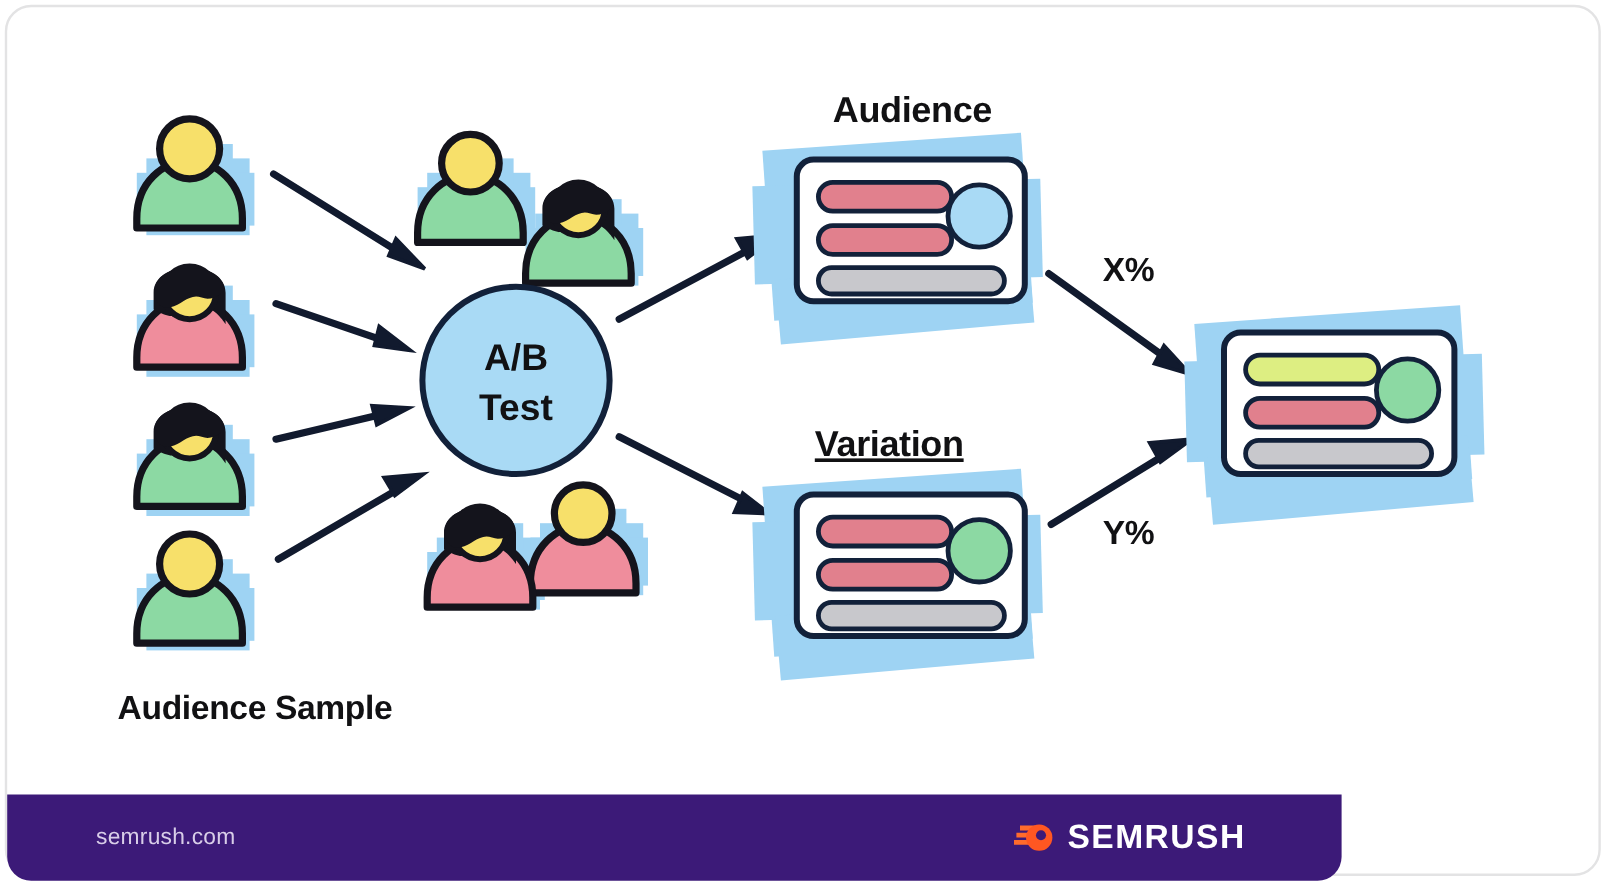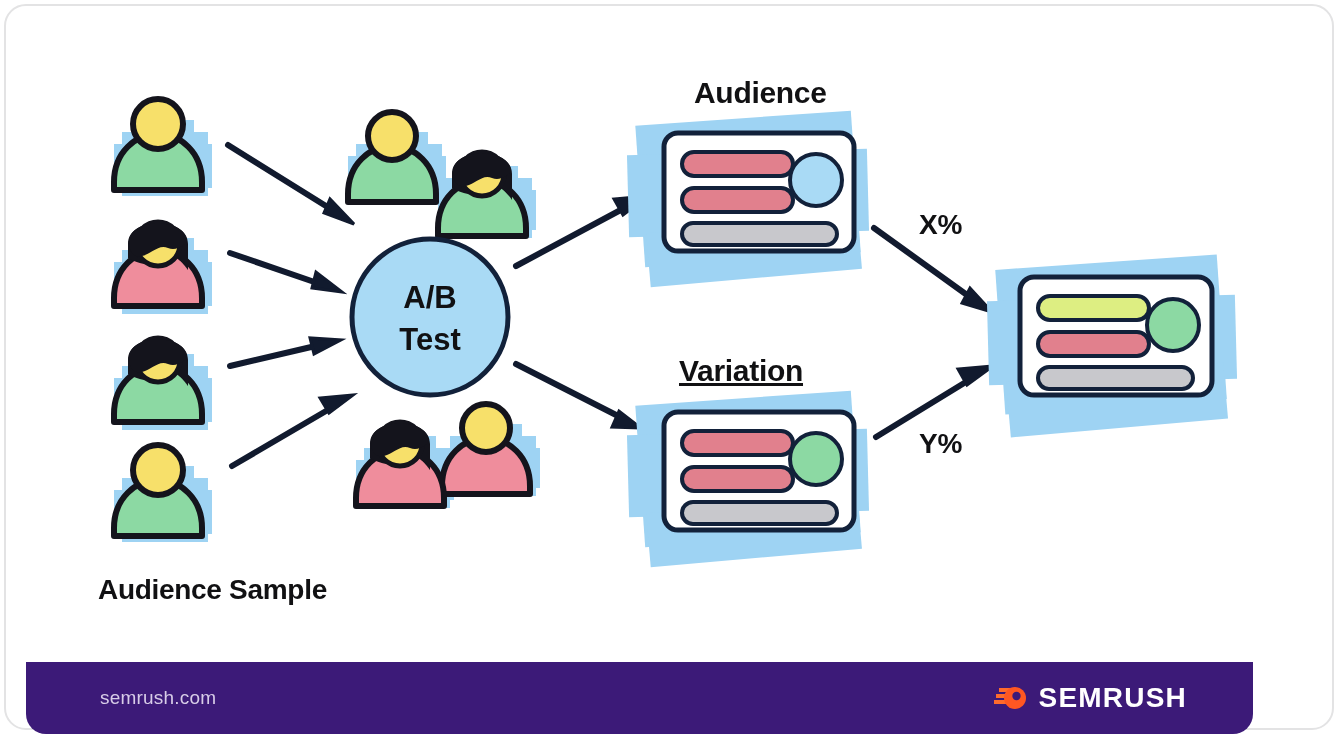--- a/index.html
+++ b/index.html
@@ -48,31 +48,30 @@
   #lbl-control   { left: 694px; top: 76px;  font-size: 30px; }
   #lbl-variation { left: 679px; top: 354px; font-size: 30px; text-decoration: underline; }
   #lbl-xpct      { left: 919px; top: 209px; font-size: 28px; }
   #lbl-ypct      { left: 919px; top: 428px; font-size: 28px; }
   #lbl-audience  { left: 98px;  top: 574px; font-size: 28px; }
 
   #footer {
     position: absolute;
     left: 6px;
     top: 662px;
-    width: 1227px;
+    width: 1112px;
     height: 72px;
     background: #3c1a78;
     border-bottom-left-radius: 20px;
     border-bottom-right-radius: 20px;
     box-sizing: border-box;
     display: flex;
     align-items: center;
     justify-content: space-between;
-    padding: 0 24px 0 74px;
-    margin-left: 20px;
+    padding: 0 38px 0 74px;
   }
   #footer-url {
     color: #d8cde8;
     font-size: 19px;
     font-family: "Liberation Sans", sans-serif;
     letter-spacing: 0.2px;
   }
   #brand {
     display: flex;
     align-items: center;

